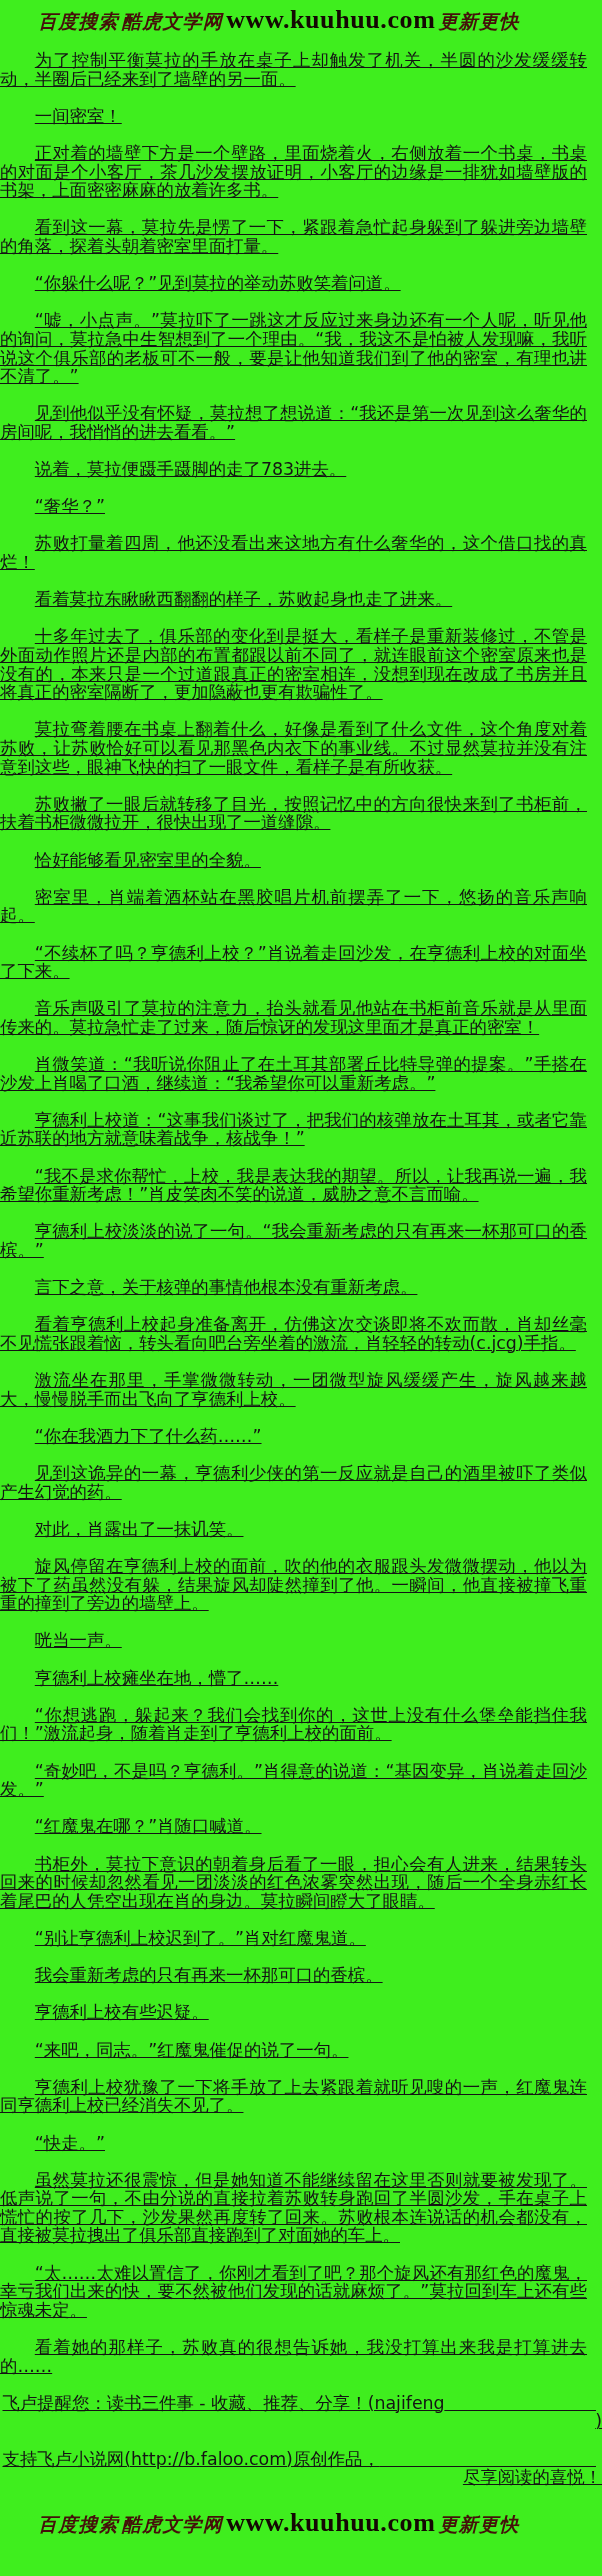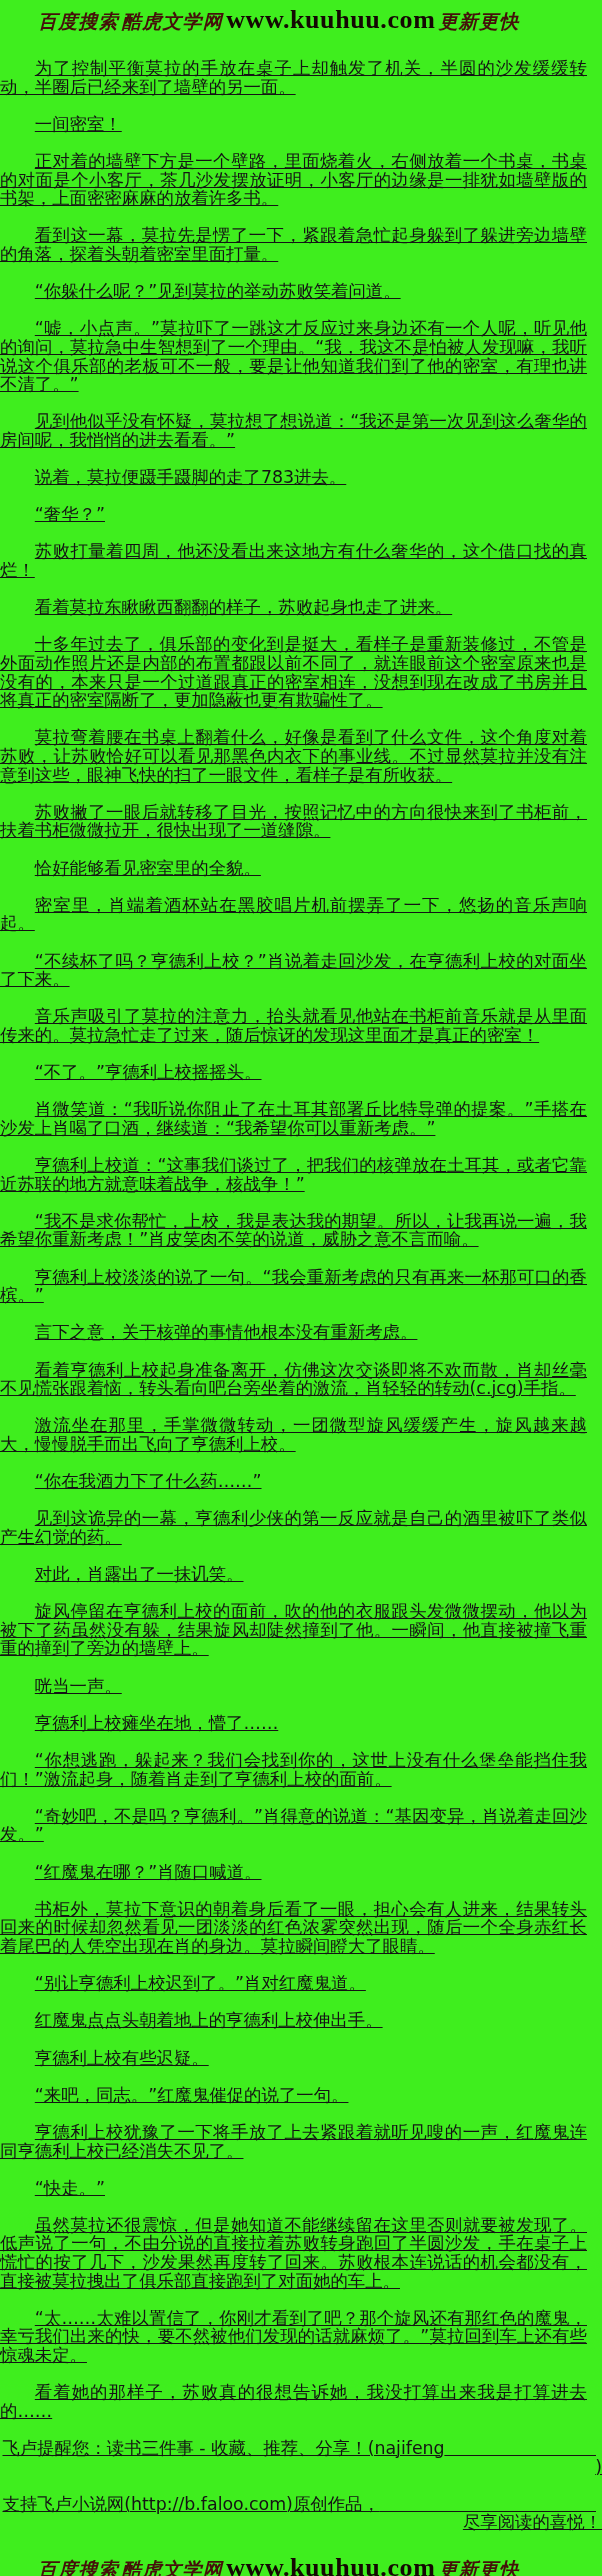--- a/index.html
+++ b/index.html
@@ -31,21 +31,21 @@
   .url {
     font-family: "Liberation Serif", serif;
     font-weight: bold;
     color: #140803;
     font-size: 26px;
     font-style: normal;
     letter-spacing: 0.6px;
   }
   
   .content {
-    margin-top: 24px;
+    margin-top: 16px;
     padding-right: 15px;
     color: #141414;
     font-size: 17.4px;
     line-height: 18.6px;
     text-align: justify;
   }
   .content p {
     margin: 0 0 18.6px 0;
     text-indent: 2em;
     text-decoration: underline;
@@ -103,40 +103,39 @@
     <p>“奢华？”</p>
     <p>苏败打量着四周，他还没看出来这地方有什么奢华的，这个借口找的真烂！</p>
     <p>看着莫拉东瞅瞅西翻翻的样子，苏败起身也走了进来。</p>
     <p>十多年过去了，俱乐部的变化到是挺大，看样子是重新装修过，不管是外面动作照片还是内部的布置都跟以前不同了，就连眼前这个密室原来也是没有的，本来只是一个过道跟真正的密室相连，没想到现在改成了书房并且将真正的密室隔断了，更加隐蔽也更有欺骗性了。</p>
     <p>莫拉弯着腰在书桌上翻着什么，好像是看到了什么文件，这个角度对着苏败，让苏败恰好可以看见那黑色内衣下的事业线。不过显然莫拉并没有注意到这些，眼神飞快的扫了一眼文件，看样子是有所收获。</p>
     <p>苏败撇了一眼后就转移了目光，按照记忆中的方向很快来到了书柜前，扶着书柜微微拉开，很快出现了一道缝隙。</p>
     <p>恰好能够看见密室里的全貌。</p>
     <p>密室里，肖端着酒杯站在黑胶唱片机前摆弄了一下，悠扬的音乐声响起。</p>
     <p>“不续杯了吗？亨德利上校？”肖说着走回沙发，在亨德利上校的对面坐了下来。</p>
     <p>音乐声吸引了莫拉的注意力，抬头就看见他站在书柜前音乐就是从里面传来的。莫拉急忙走了过来，随后惊讶的发现这里面才是真正的密室！</p>
-    <p>“不了。”亨德利上校摇摇头。</p>
     <p>肖微笑道：“我听说你阻止了在土耳其部署丘比特导弹的提案。”手搭在沙发上肖喝了口酒，继续道：“我希望你可以重新考虑。”</p>
     <p>亨德利上校道：“这事我们谈过了，把我们的核弹放在土耳其，或者它靠近苏联的地方就意味着战争，核战争！”</p>
     <p>“我不是求你帮忙，上校，我是表达我的期望。所以，让我再说一遍，我希望你重新考虑！”肖皮笑肉不笑的说道，威胁之意不言而喻。</p>
     <p>亨德利上校淡淡的说了一句。“我会重新考虑的只有再来一杯那可口的香槟。”</p>
     <p>言下之意，关于核弹的事情他根本没有重新考虑。</p>
     <p>看着亨德利上校起身准备离开，仿佛这次交谈即将不欢而散，肖却丝毫不见慌张跟着恼，转头看向吧台旁坐着的激流，肖轻轻的转动(c.jcg)手指。</p>
     <p>激流坐在那里，手掌微微转动，一团微型旋风缓缓产生，旋风越来越大，慢慢脱手而出飞向了亨德利上校。</p>
     <p>“你在我酒力下了什么药……”</p>
     <p>见到这诡异的一幕，亨德利少侠的第一反应就是自己的酒里被吓了类似产生幻觉的药。</p>
     <p>对此，肖露出了一抹讥笑。</p>
     <p>旋风停留在亨德利上校的面前，吹的他的衣服跟头发微微摆动，他以为被下了药虽然没有躲，结果旋风却陡然撞到了他。一瞬间，他直接被撞飞重重的撞到了旁边的墙壁上。</p>
     <p>咣当一声。</p>
     <p>亨德利上校瘫坐在地，懵了……</p>
     <p>“你想逃跑，躲起来？我们会找到你的，这世上没有什么堡垒能挡住我们！”激流起身，随着肖走到了亨德利上校的面前。</p>
     <p>“奇妙吧，不是吗？亨德利。”肖得意的说道：“基因变异，肖说着走回沙发。”</p>
     <p>“红魔鬼在哪？”肖随口喊道。</p>
     <p>书柜外，莫拉下意识的朝着身后看了一眼，担心会有人进来，结果转头回来的时候却忽然看见一团淡淡的红色浓雾突然出现，随后一个全身赤红长着尾巴的人凭空出现在肖的身边。莫拉瞬间瞪大了眼睛。</p>
     <p>“别让亨德利上校迟到了。”肖对红魔鬼道。</p>
-    <p>红魔鬼点点头朝着地上的亨德利上校伸出手。</p>
+    <p>我会重新考虑的只有再来一杯那可口的香槟。</p>
     <p>亨德利上校有些迟疑。</p>
     <p>“来吧，同志。”红魔鬼催促的说了一句。</p>
     <p>亨德利上校犹豫了一下将手放了上去紧跟着就听见嗖的一声，红魔鬼连同亨德利上校已经消失不见了。</p>
     <p>“快走。”</p>
     <p>虽然莫拉还很震惊，但是她知道不能继续留在这里否则就要被发现了。低声说了一句，不由分说的直接拉着苏败转身跑回了半圆沙发，手在桌子上慌忙的按了几下，沙发果然再度转了回来。苏败根本连说话的机会都没有，直接被莫拉拽出了俱乐部直接跑到了对面她的车上。</p>
     <p>“太……太难以置信了，你刚才看到了吧？那个旋风还有那红色的魔鬼，幸亏我们出来的快，要不然被他们发现的话就麻烦了。”莫拉回到车上还有些惊魂未定。</p>
     <p>看着她的那样子，苏败真的很想告诉她，我没打算出来我是打算进去的……</p>
   </div>
 
 <div class="promo">

